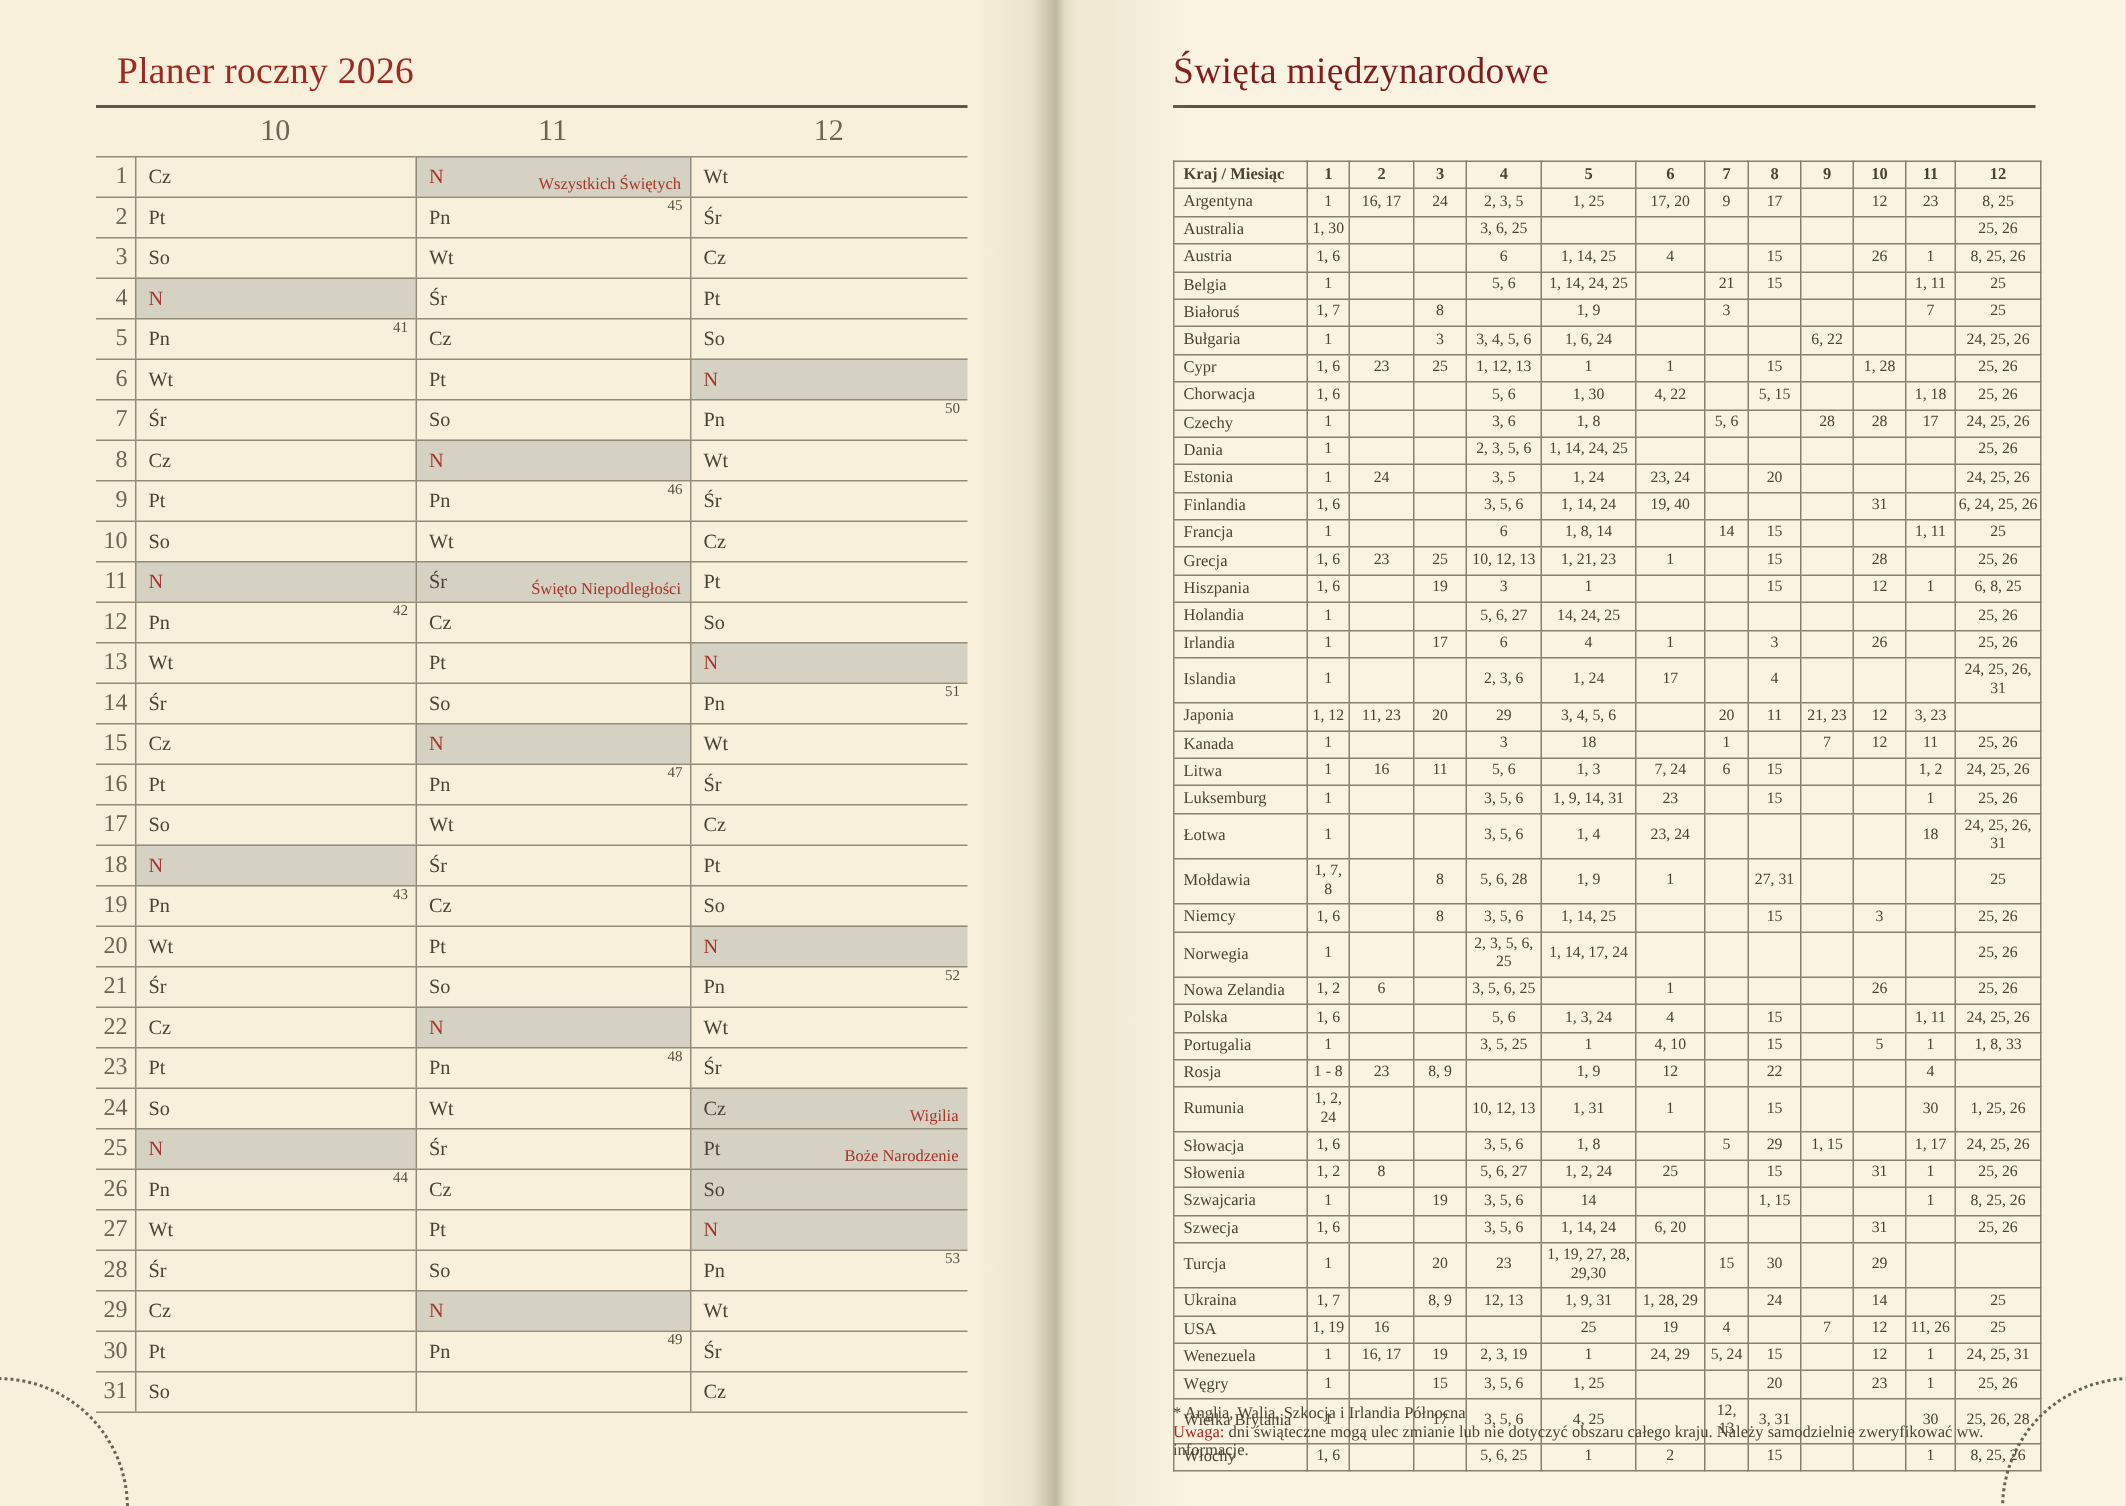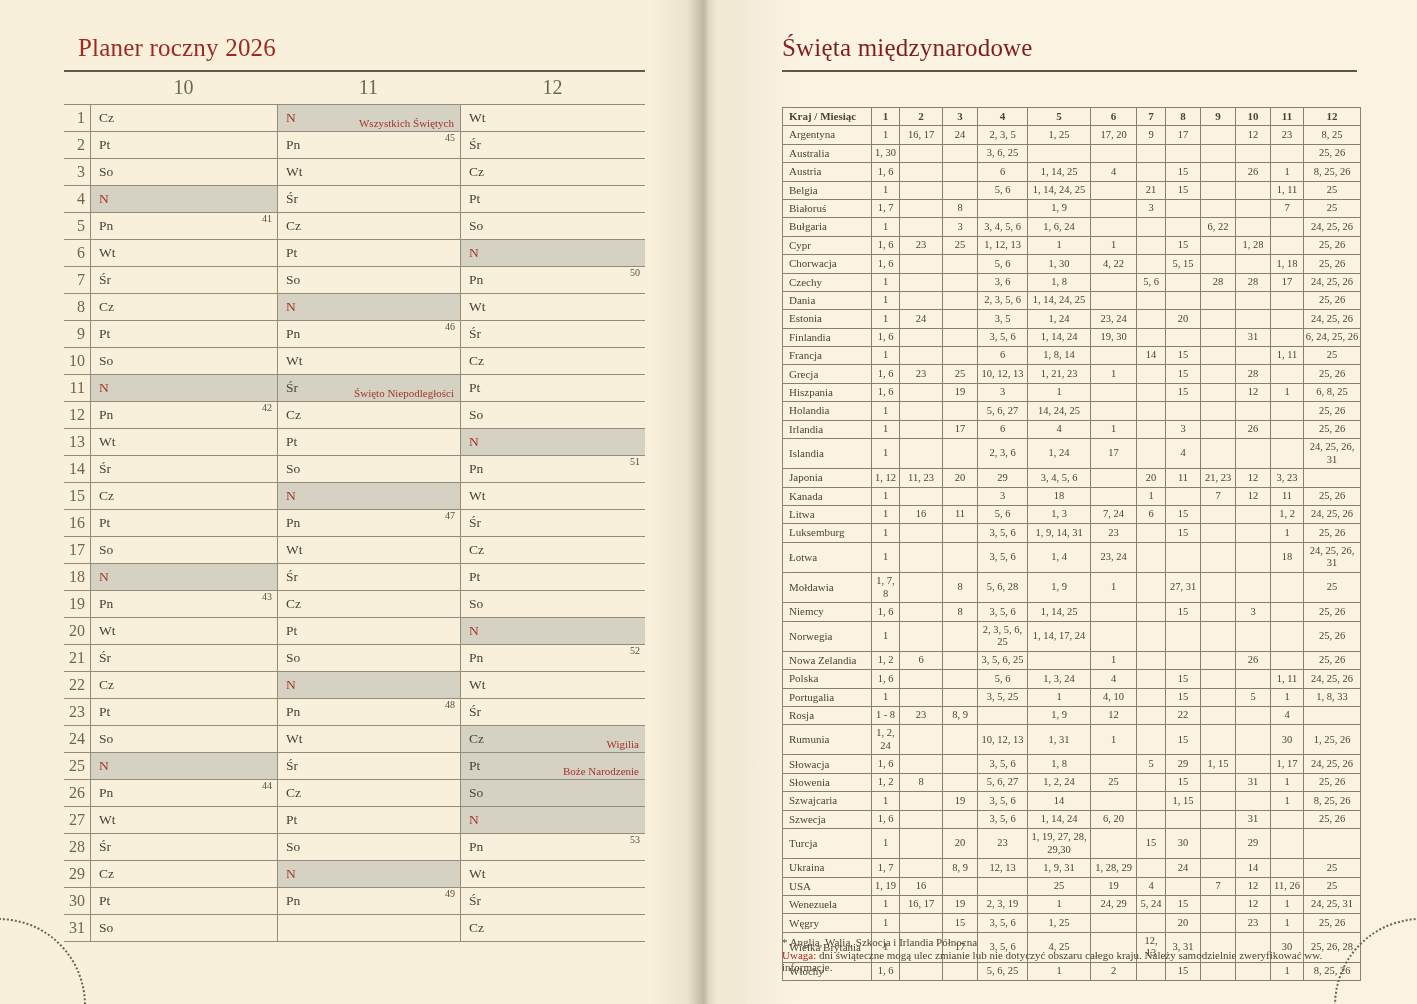--- a/index.html
+++ b/index.html
@@ -602,21 +602,21 @@
           <td></td>
           <td>24, 25, 26</td>
         </tr>
         <tr>
           <th class="country">Finlandia</th>
           <td>1, 6</td>
           <td></td>
           <td></td>
           <td>3, 5, 6</td>
           <td>1, 14, 24</td>
-          <td>19, 30</td>
+          <td>19, 40</td>
           <td></td>
           <td></td>
           <td></td>
           <td>31</td>
           <td></td>
           <td>6, 24, 25, 26</td>
         </tr>
         <tr>
           <th class="country">Francja</th>
           <td>1</td>

